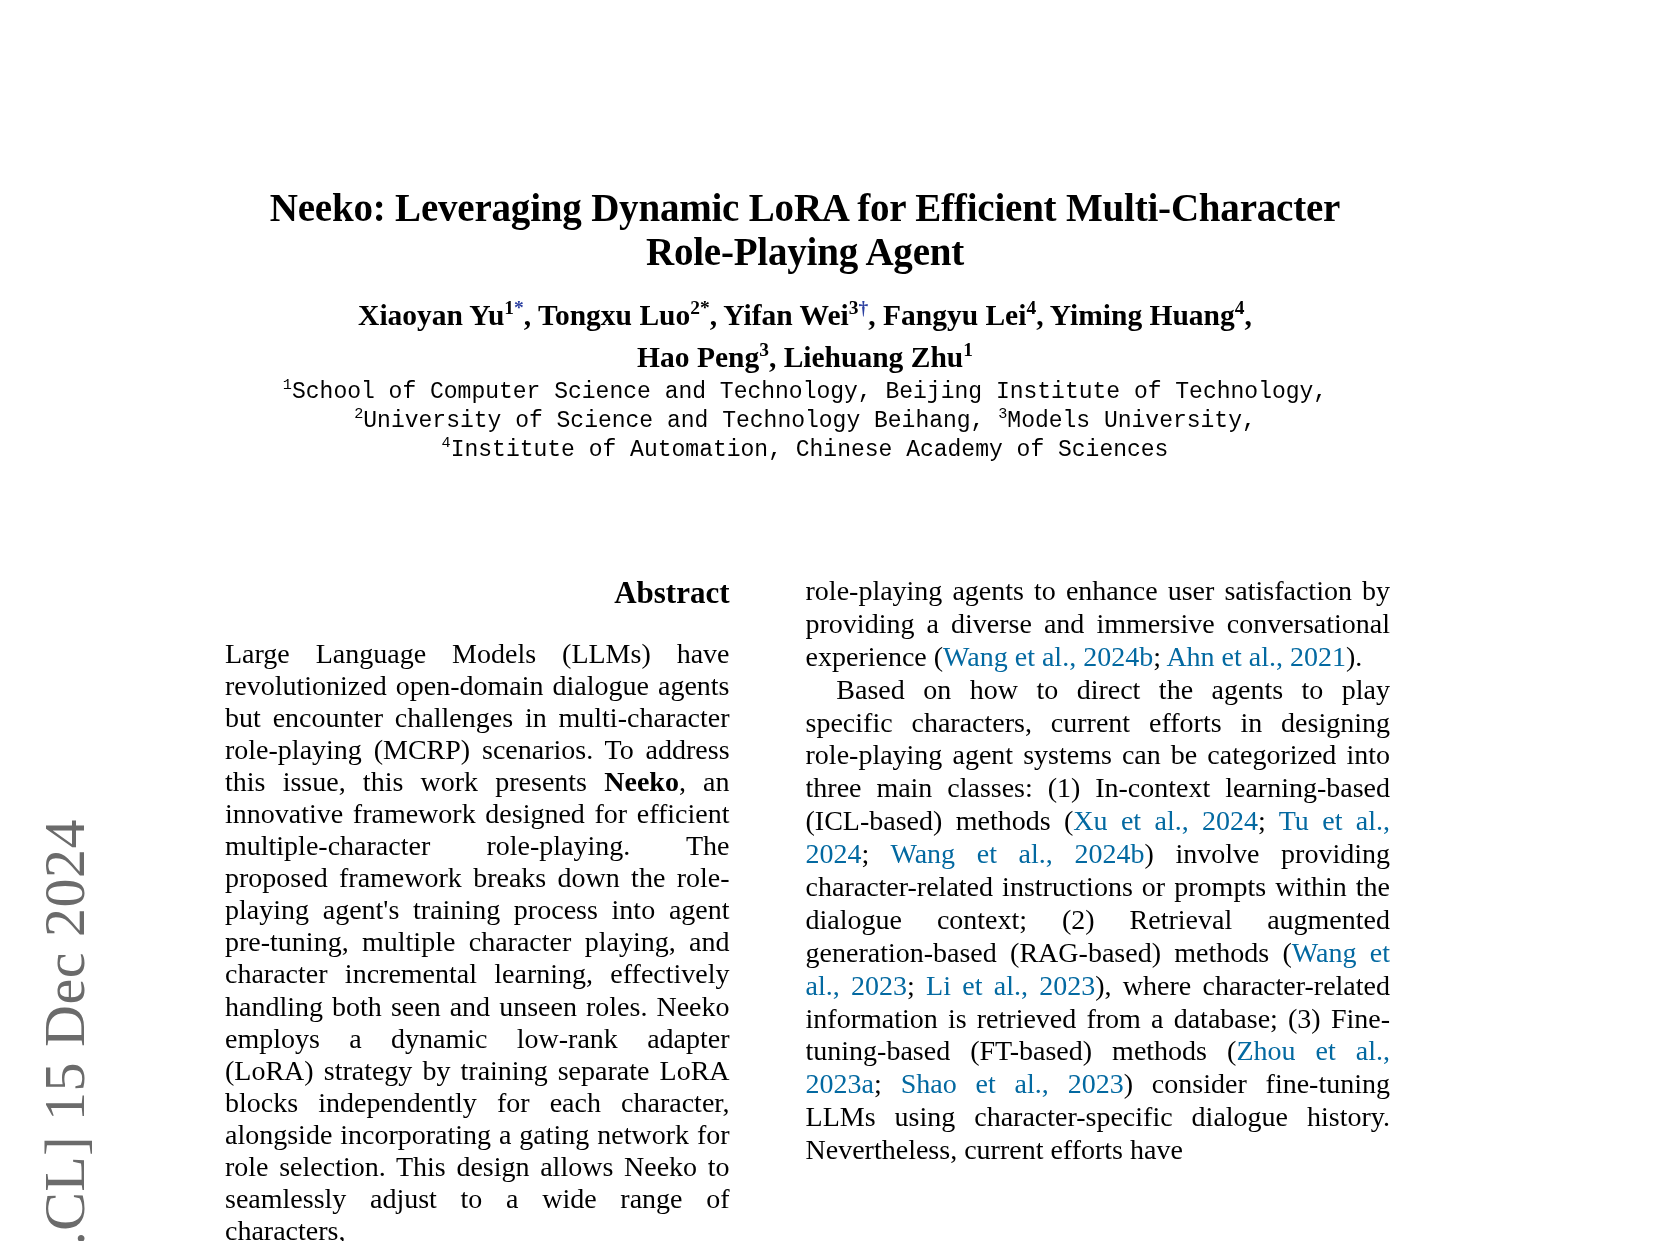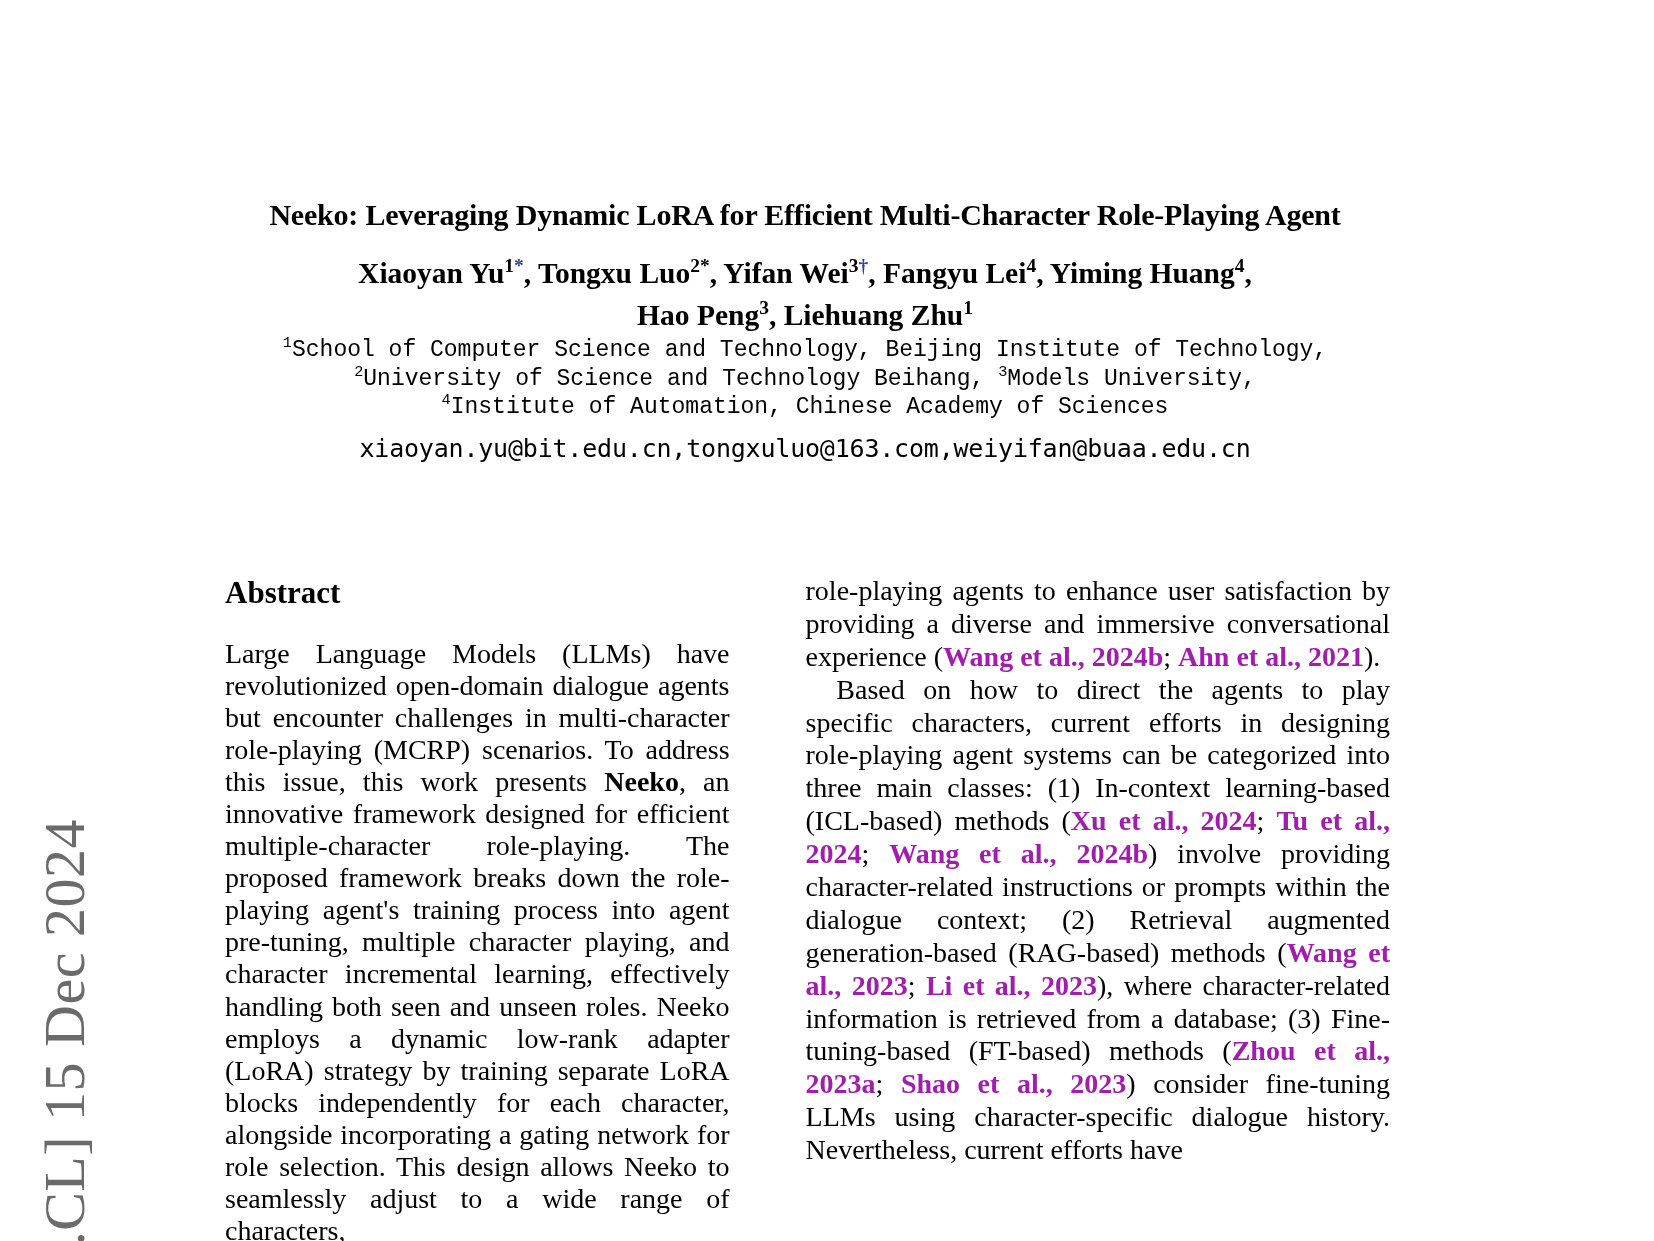--- a/index.html
+++ b/index.html
@@ -47,25 +47,25 @@
 
   #paper-head {
     position: absolute;
     left: 225px;
     top: 186px;
     width: 1160px;
     text-align: center;
   }
 
   #paper-title {
-    font-size: 30px;
+    font-size: 39px;
     font-weight: bold;
     line-height: 1.13;
     letter-spacing: -0.2px;
-    margin: 12px;
+    margin: 0;
   }
 
   #author-block {
     margin-top: 20px;
     font-size: 29.5px;
     font-weight: bold;
     line-height: 1.43;
   }
   #author-block sup { font-size: 0.66em; vertical-align: super; line-height: 0; }
   .symlink { color: #2b3fa0; font-weight: bold; }
@@ -99,34 +99,34 @@
   .column {
     width: 545px;
     overflow: hidden;
   }
   #col-left { width: 505px; }
   #col-right { width: 585px; }
 
   #abstract-heading {
     font-size: 31px;
     font-weight: bold;
-    text-align: left;
+    text-align: right;
     margin: 0 0 27px 0;
   }
 
   .body-par {
     font-size: 28px;
     line-height: 1.145;
     text-align: justify;
     text-justify: inter-word;
     margin: 0;
     hyphens: none;
   }
   .body-par + .body-par { text-indent: 1.1em; }
-  .cite { color: #a21caf; font-weight: bold; }
+  .cite { color: #0369a1; }
   b.neeko { font-weight: bold; }
 
   #col-right .body-par { font-size: 28px; line-height: 1.175; }
 </style>
 </head>
 <body>
 
 <div id="arxiv-stamp">
   <span>[cs.CL]  15 Dec 2024</span>
 </div>
@@ -144,21 +144,20 @@
     </div>
 
     <div id="affiliation-block">
       <sup>1</sup><span>School of Computer Science and Technology, Beijing Institute of Technology,</span>
       <br>
       <sup>2</sup><span>University of Science and Technology Beihang, </span><sup>3</sup><span>Models University,</span>
       <br>
       <sup>4</sup><span>Institute of Automation, Chinese Academy of Sciences</span>
     </div>
 
-    <div id="email-line">xiaoyan.yu@bit.edu.cn,tongxuluo@163.com,weiyifan@buaa.edu.cn</div>
 
   </div>
 
   <div id="columns">
 
     <div class="column" id="col-left">
       <div id="abstract-heading">Abstract</div>
       <p class="body-par"><span>Large Language Models (LLMs) have revolutionized open-domain dialogue agents but encounter challenges in multi-character role-playing (MCRP) scenarios. To address this issue, this work presents </span><b class="neeko">Neeko</b><span>, an innovative framework designed for efficient multiple-character role-playing. The proposed framework breaks down the role-playing agent's training process into agent pre-tuning, multiple character playing, and character incremental learning, effectively handling both seen and unseen roles. Neeko employs a dynamic low-rank adapter (LoRA) strategy by training separate LoRA blocks independently for each character, alongside incorporating a gating network for role selection. This design allows Neeko to seamlessly adjust to a wide range of characters,</span></p>
     </div>
 

